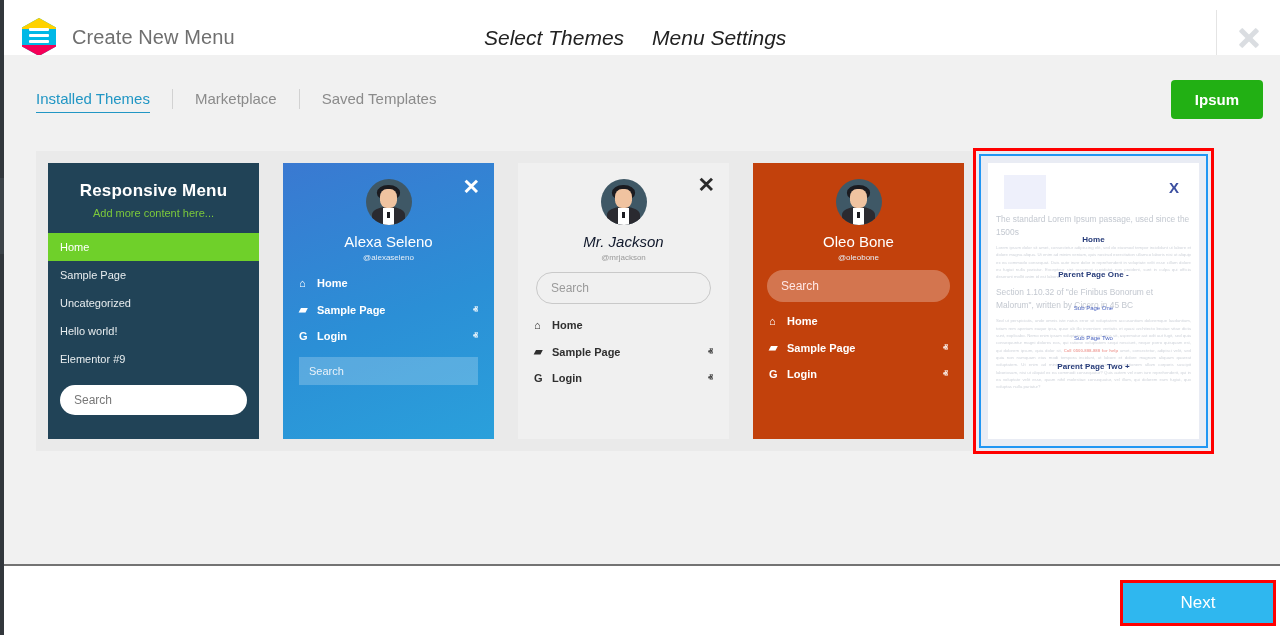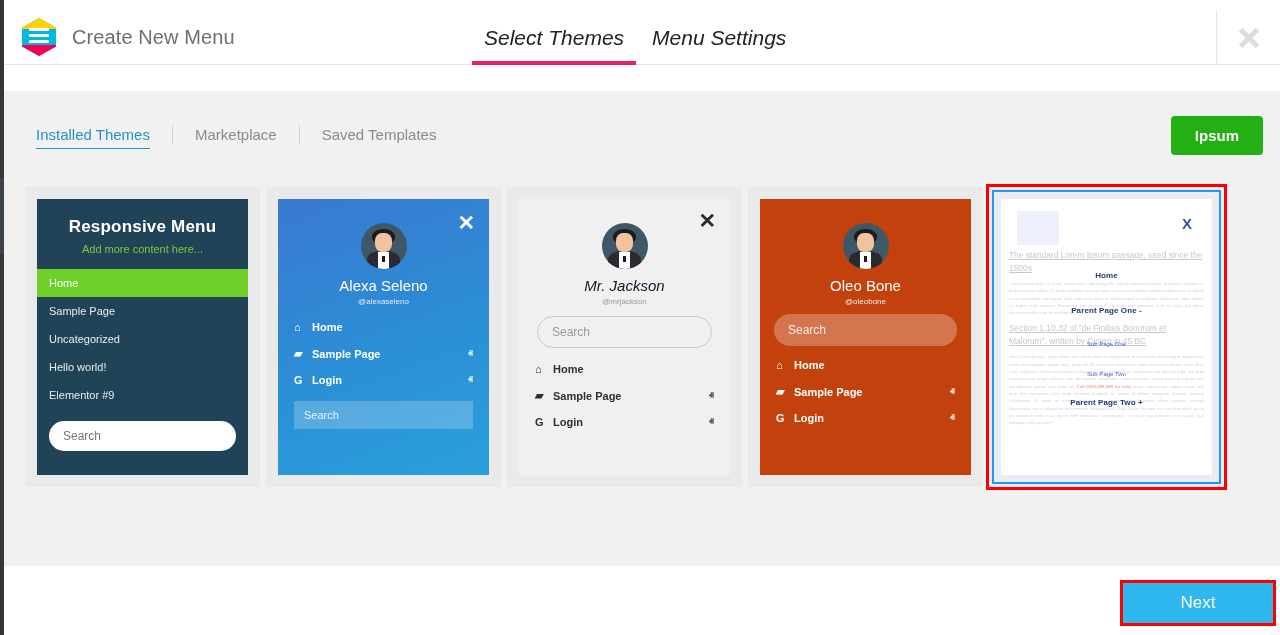--- a/index.html
+++ b/index.html
@@ -58,21 +58,21 @@
   .close-x::before, .close-x::after {
     content: ""; position: absolute; left: 50%; top: 50%; width: 24px; height: 5px;
     background: #d4d8dc; border-radius: 1px; transform-origin: center;
   }
   .close-x::before { transform: translate(-50%,-50%) rotate(45deg); }
   .close-x::after  { transform: translate(-50%,-50%) rotate(-45deg); }
 
   
   .body-area {
     position: absolute; left: 0; top: 55px; width: 1280px; height: 511px;
-    background: #f1f1f1; border-bottom: 6px solid #737373; margin-top: 36px;
+    background: #f1f1f1; border-bottom: 2px solid #737373;
   }
 
   .subnav { position: absolute; left: 36px; top: 33px; display: flex; align-items: center; }
   .subnav-item {
     font-size: 15px; color: #8b8b8b; padding: 0 22px; cursor: pointer; position: relative;
     line-height: 22px;
   }
   .subnav-item:first-child { padding-left: 0; }
   .subnav-item.active { color: #2196c4; }
   .subnav-item.active::after {
@@ -81,21 +81,21 @@
   .subnav-div { width: 1px; height: 20px; background: #d2d2d2; }
 
   .import-btn {
     position: absolute; right: 17px; top: 25px;
     background: #22b014; color: #fff; border: none; border-radius: 4px;
     padding: 11px 24px; font-size: 15px; font-weight: bold; cursor: pointer;
     font-family: "Liberation Sans", sans-serif;
   }
 
   
-  .cards { position: absolute; left: 25px; top: 96px; display: flex; gap: 6px; }
+  .cards { position: absolute; left: 36px; top: 96px; display: flex; }
   .card {
     width: 235px; height: 300px; background: #eaeaea; padding: 12px;
     position: relative; cursor: pointer;
   }
   .card.selected { outline: 3px solid #ff0000; background: #e9ecf4; }
   .card.selected .inner-border { position: absolute; inset: 3px; border: 2px solid #2196f3; pointer-events: none; }
   .panel { width: 100%; height: 100%; position: relative; overflow: hidden; }
 
   
   .p-dark { background: #214357; }
@@ -105,21 +105,21 @@
   .p-dark .mi { color: #e8edef; font-size: 11px; padding: 8px 12px; }
   .p-dark .mi.on { background: #6fd02a; color: #fff; }
   .p-dark .search {
     margin: 12px 12px 0; background: #fff; border-radius: 16px;
     padding: 8px 14px; font-size: 12px; color: #777;
   }
 
   
   .p-blue { background: linear-gradient(160deg,#3a79d1 0%,#2b8fd6 55%,#2aa0db 100%); }
   .p-blue .x, .p-red .x { position: absolute; right: 14px; top: 12px; color: #fff; font-size: 21px; font-weight: bold; }
-  .p-blue .c, .p-red .c, .p-light .c { text-align: center; padding-top: 24px; }
+  .p-blue .c, .p-red .c, .p-light .c { text-align: center; padding-top: 16px; }
   .avatar {
     width: 46px; height: 46px; border-radius: 50%; margin: 0 auto;
     background: #3f5866; position: relative; overflow: hidden;
   }
   .avatar .hair { position: absolute; left: 26%; top: 12%; width: 48%; height: 32%; background: #1b1b20; border-radius: 50% 50% 36% 36%; }
   .avatar .face { position: absolute; left: 32%; top: 22%; width: 36%; height: 40%; background: #f0c3a0; border-radius: 42%; }
   .avatar .body { position: absolute; left: 14%; bottom: 0; width: 72%; height: 40%; background: #2a2a30; border-radius: 44% 44% 0 0; }
   .avatar .shirt { position: absolute; left: 38%; bottom: 0; width: 24%; height: 36%; background: #fff; }
   .avatar .tie { position: absolute; left: 47%; bottom: 16%; width: 6%; height: 12%; background: #1b1b20; }
   .nm { color: #fff; font-size: 15px; margin-top: 8px; }
@@ -153,21 +153,21 @@
   .p-red .search4 {
     margin: 8px 14px 4px; background: rgba(255,255,255,.28); border-radius: 18px;
     padding: 9px 14px; font-size: 12px; color: #ffe7e5;
   }
 
   
   .p-prev { background: #fff; }
   .prev-logo { position: absolute; left: 16px; top: 12px; width: 42px; height: 34px; background: #eef0fb; }
   .prev-x { position: absolute; right: 20px; top: 16px; color: #3c4fa0; font-size: 15px; font-weight: bold; }
   .lorem-wrap { position: absolute; left: 8px; right: 8px; top: 50px; color: #c9cdd4; }
-  .lorem-h { font-size: 8.4px; line-height: 13px; color: #c3c8d0; margin-bottom: 5px; text-decoration: underline; }
+  .lorem-h { font-size: 8.4px; line-height: 13px; color: #c3c8d0; margin-bottom: 5px; }
   .lorem-p { font-size: 4.3px; line-height: 7.3px; color: #cfd3da; text-align: justify; margin-bottom: 6px; }
   .lorem-p .phone { color: #f1a9a4; font-weight: bold; }
   .ov { position: absolute; left: 0; right: 0; text-align: center; }
   .ov .ml { color: #253a78; font-size: 8px; font-weight: bold; letter-spacing: .1px; }
   .ov .sl { color: #4a63c0; font-size: 6px; }
 </style>
 </head>
 <body>
 
 <div id="root">

